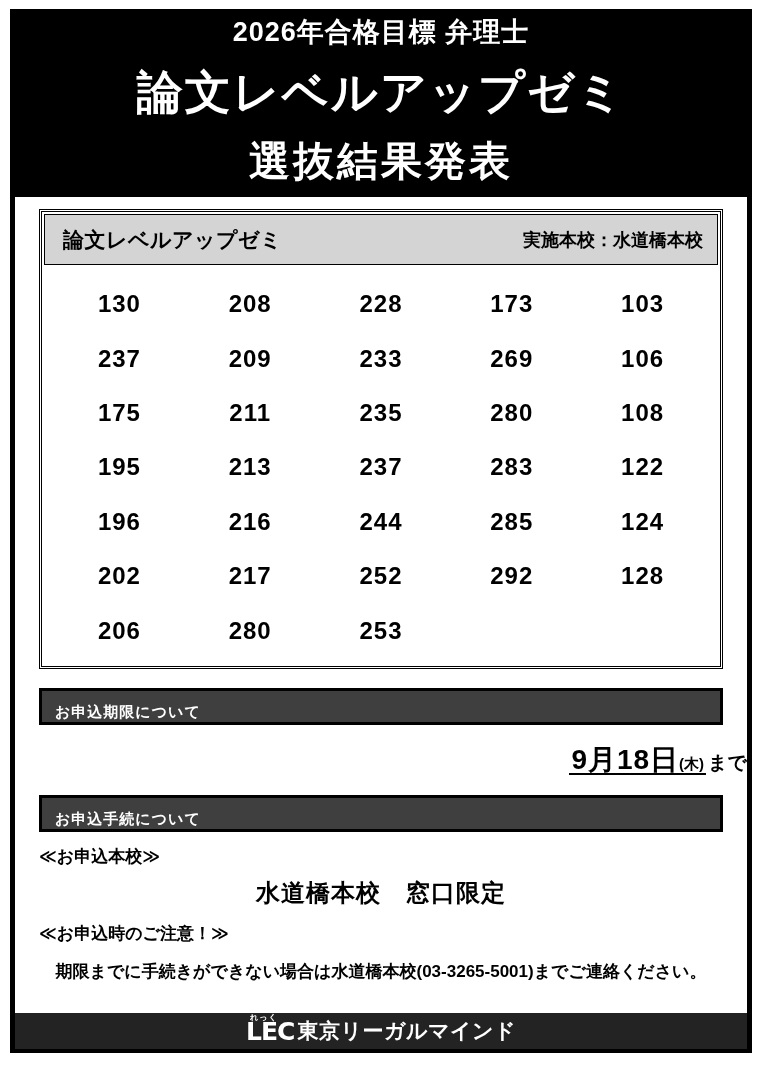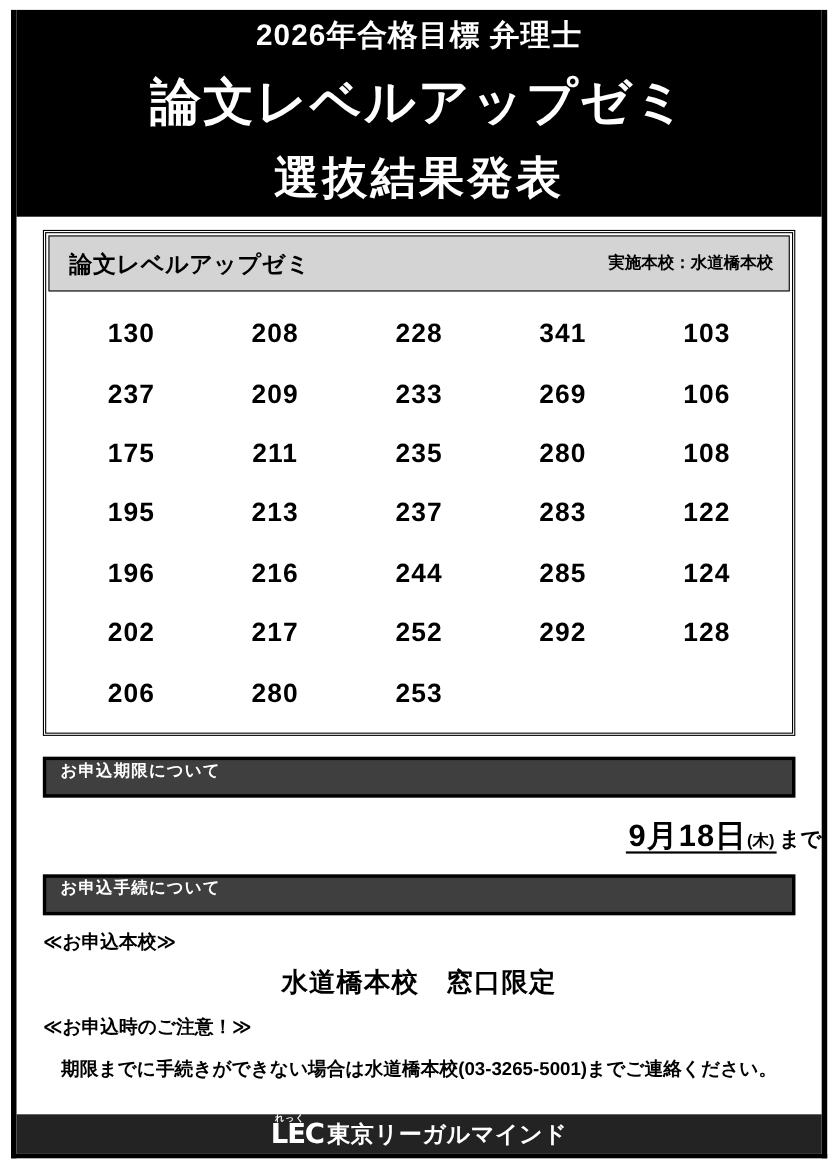--- a/index.html
+++ b/index.html
@@ -44,40 +44,40 @@
   }
   .results-header {
     border: 1px solid #000;
     background: var(--box-header-bg, #d4d4d4);
     height: 51px;
     flex: 0 0 51px;
     display: flex; align-items: center; justify-content: space-between;
     padding: 0 14px 0 18px;
   }
   .results-title { font-size: 21px; font-weight: bold; letter-spacing: 0.5px; }
-  .results-venue { font-size: 15px; font-weight: bold; }
+  .results-venue { font-size: 18px; font-weight: bold; }
   .results-grid {
     flex: 1;
     display: grid;
     grid-template-columns: repeat(5, 1fr);
     grid-auto-rows: 1fr;
     padding: 12px 10px 6px 10px;
   }
   .result-cell {
     display: flex; align-items: center; justify-content: center;
     font-size: 24px; font-weight: bold; letter-spacing: 1px;
     color: #000;
   }
   
   .section-bar {
     margin: 19px 24px 0 24px;
     height: 37px;
     background: var(--bar-bg, #3f3f3f);
     border: 3px solid #000;
-    display: flex; align-items: flex-start;
+    display: flex; align-items: flex-end;
     padding-left: 13px;
   }
   .section-bar.second { margin-top: 12px; }
   .section-bar span { color: #fff; font-size: 15px; font-weight: bold; letter-spacing: 1px; }
   
   .deadline-line {
     margin-top: 16px;
     text-align: right;
     height: 42px;
   }
@@ -139,21 +139,21 @@
 
     <section class="results-box">
       <div class="results-header">
         <span class="results-title">論文レベルアップゼミ</span>
         <span class="results-venue">実施本校：水道橋本校</span>
       </div>
       <div class="results-grid" id="results-grid">
           <div class="result-cell">130</div>
           <div class="result-cell">208</div>
           <div class="result-cell">228</div>
-          <div class="result-cell">341</div>
+          <div class="result-cell">173</div>
           <div class="result-cell">103</div>
           <div class="result-cell">237</div>
           <div class="result-cell">209</div>
           <div class="result-cell">233</div>
           <div class="result-cell">269</div>
           <div class="result-cell">106</div>
           <div class="result-cell">175</div>
           <div class="result-cell">211</div>
           <div class="result-cell">235</div>
           <div class="result-cell">280</div>

